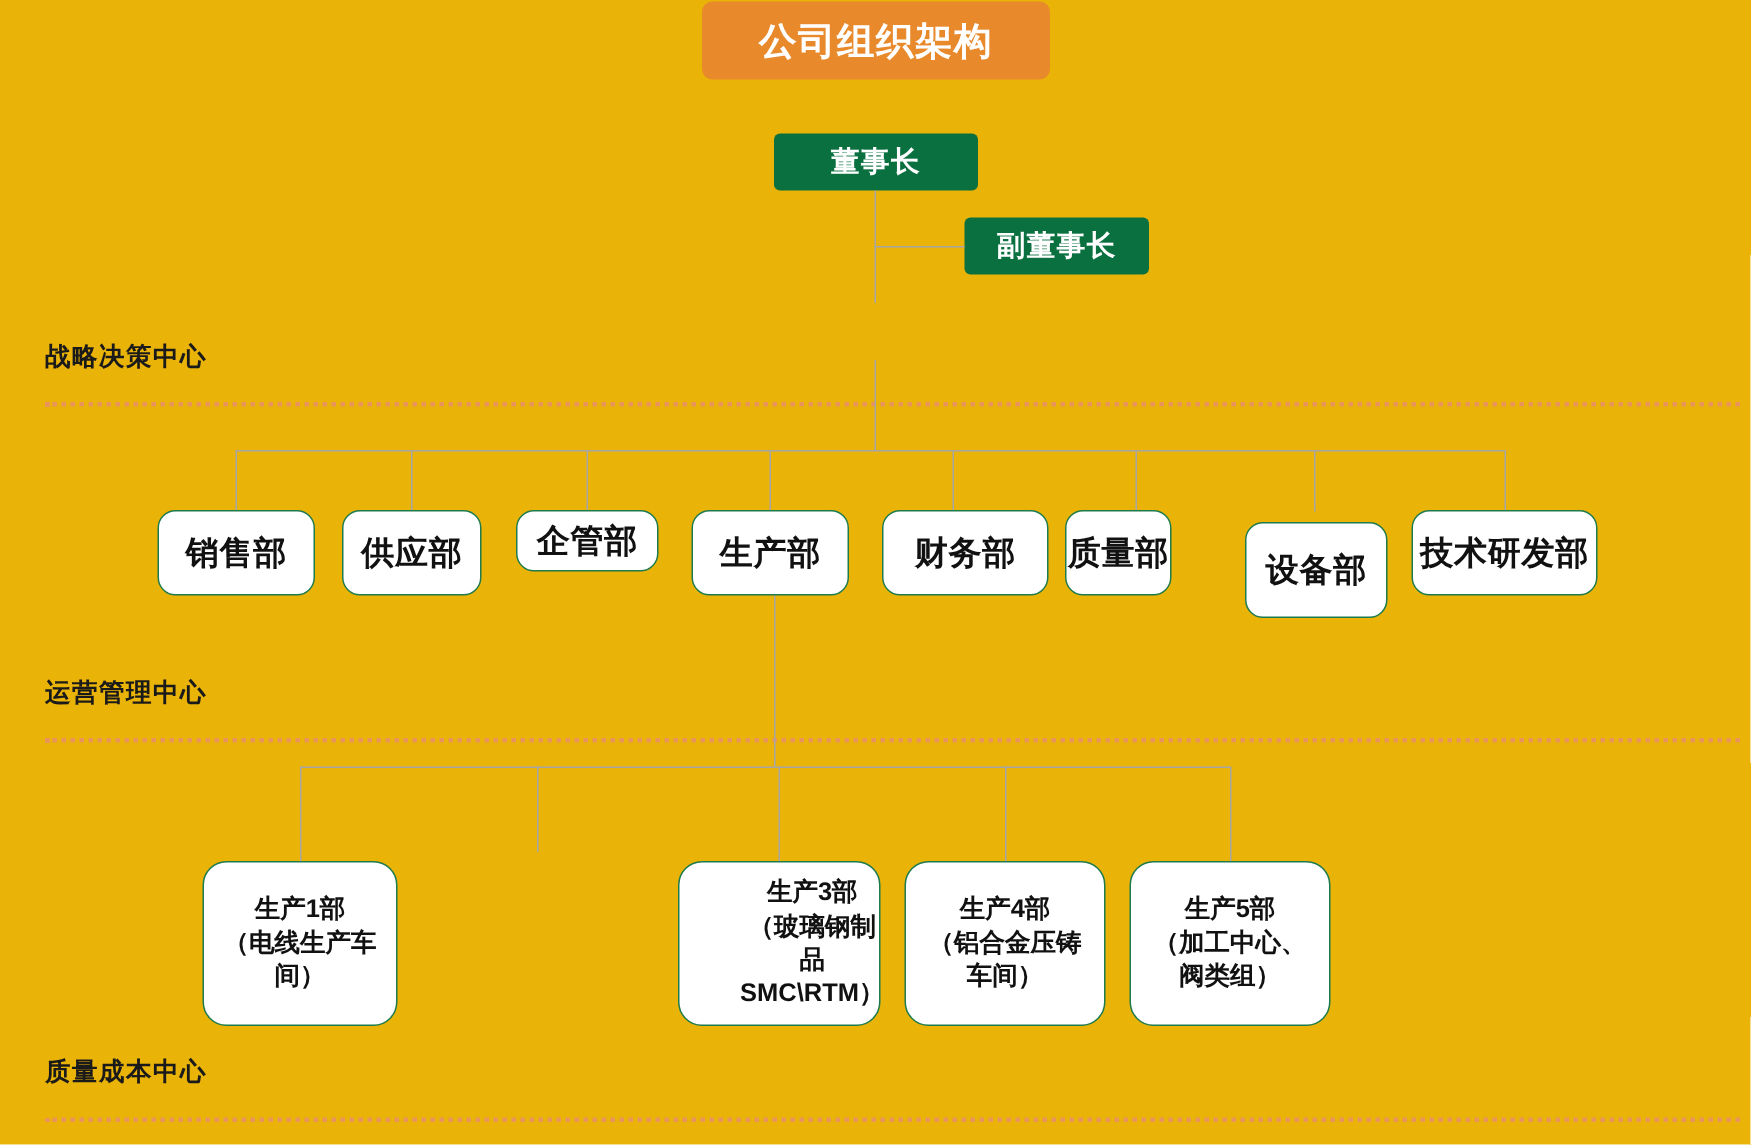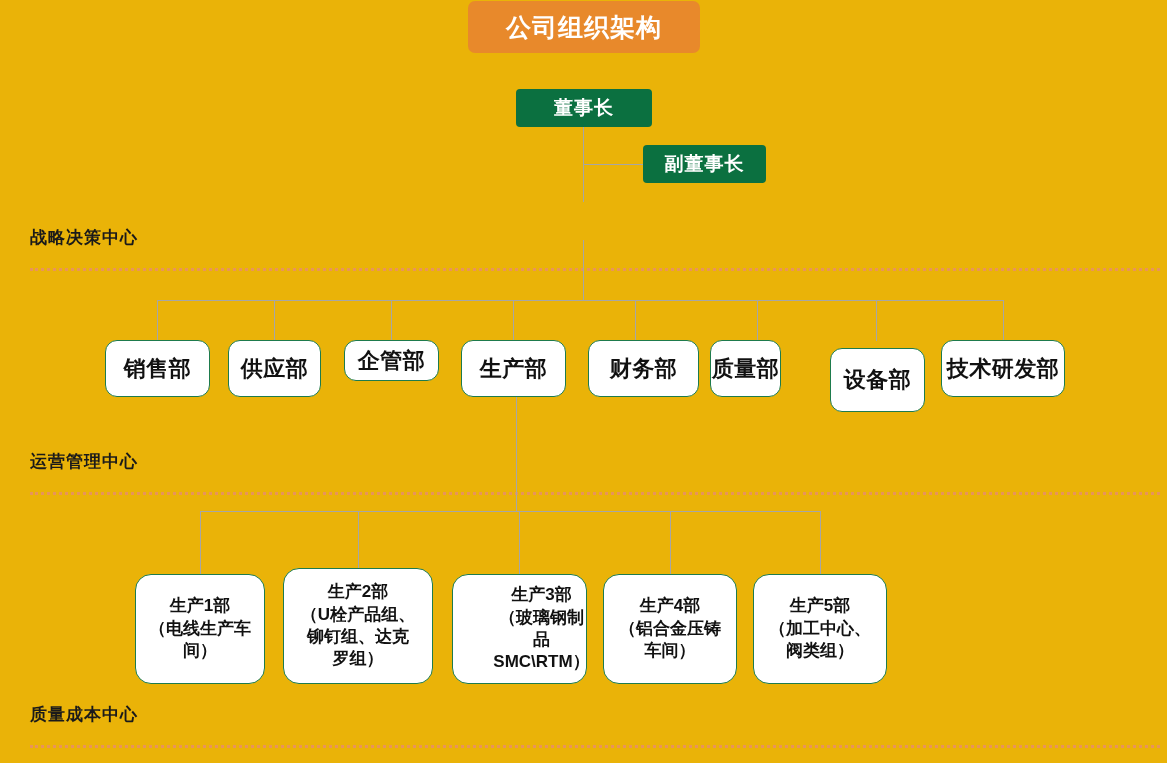--- a/index.html
+++ b/index.html
@@ -194,28 +194,20 @@
   <div class="vline" style="left:820px; top:511px; height:63px;"></div>
 
   <div class="sub-box" style="left:135px; top:574px; width:130px; height:110px;">
     <span>
       <span>生产1部</span><br>
       <span>（电线生产车</span><br>
       <span>间）</span>
     </span>
   </div>
 
-  <div class="sub-box" style="left:283px; top:568px; width:150px; height:116px;">
-    <span>
-      <span>生产2部</span><br>
-      <span>（U栓产品组、</span><br>
-      <span>铆钉组、达克</span><br>
-      <span>罗组）</span>
-    </span>
-  </div>
 
   <div class="sub-box" style="left:452px; top:574px; width:135px; height:110px;padding-left:48px;">
     <span>
       <span>生产3部</span><br>
       <span>（玻璃钢制品</span><br>
       <span>SMC\RTM）</span>
     </span>
   </div>
 
   <div class="sub-box" style="left:603px; top:574px; width:134px; height:110px;">

